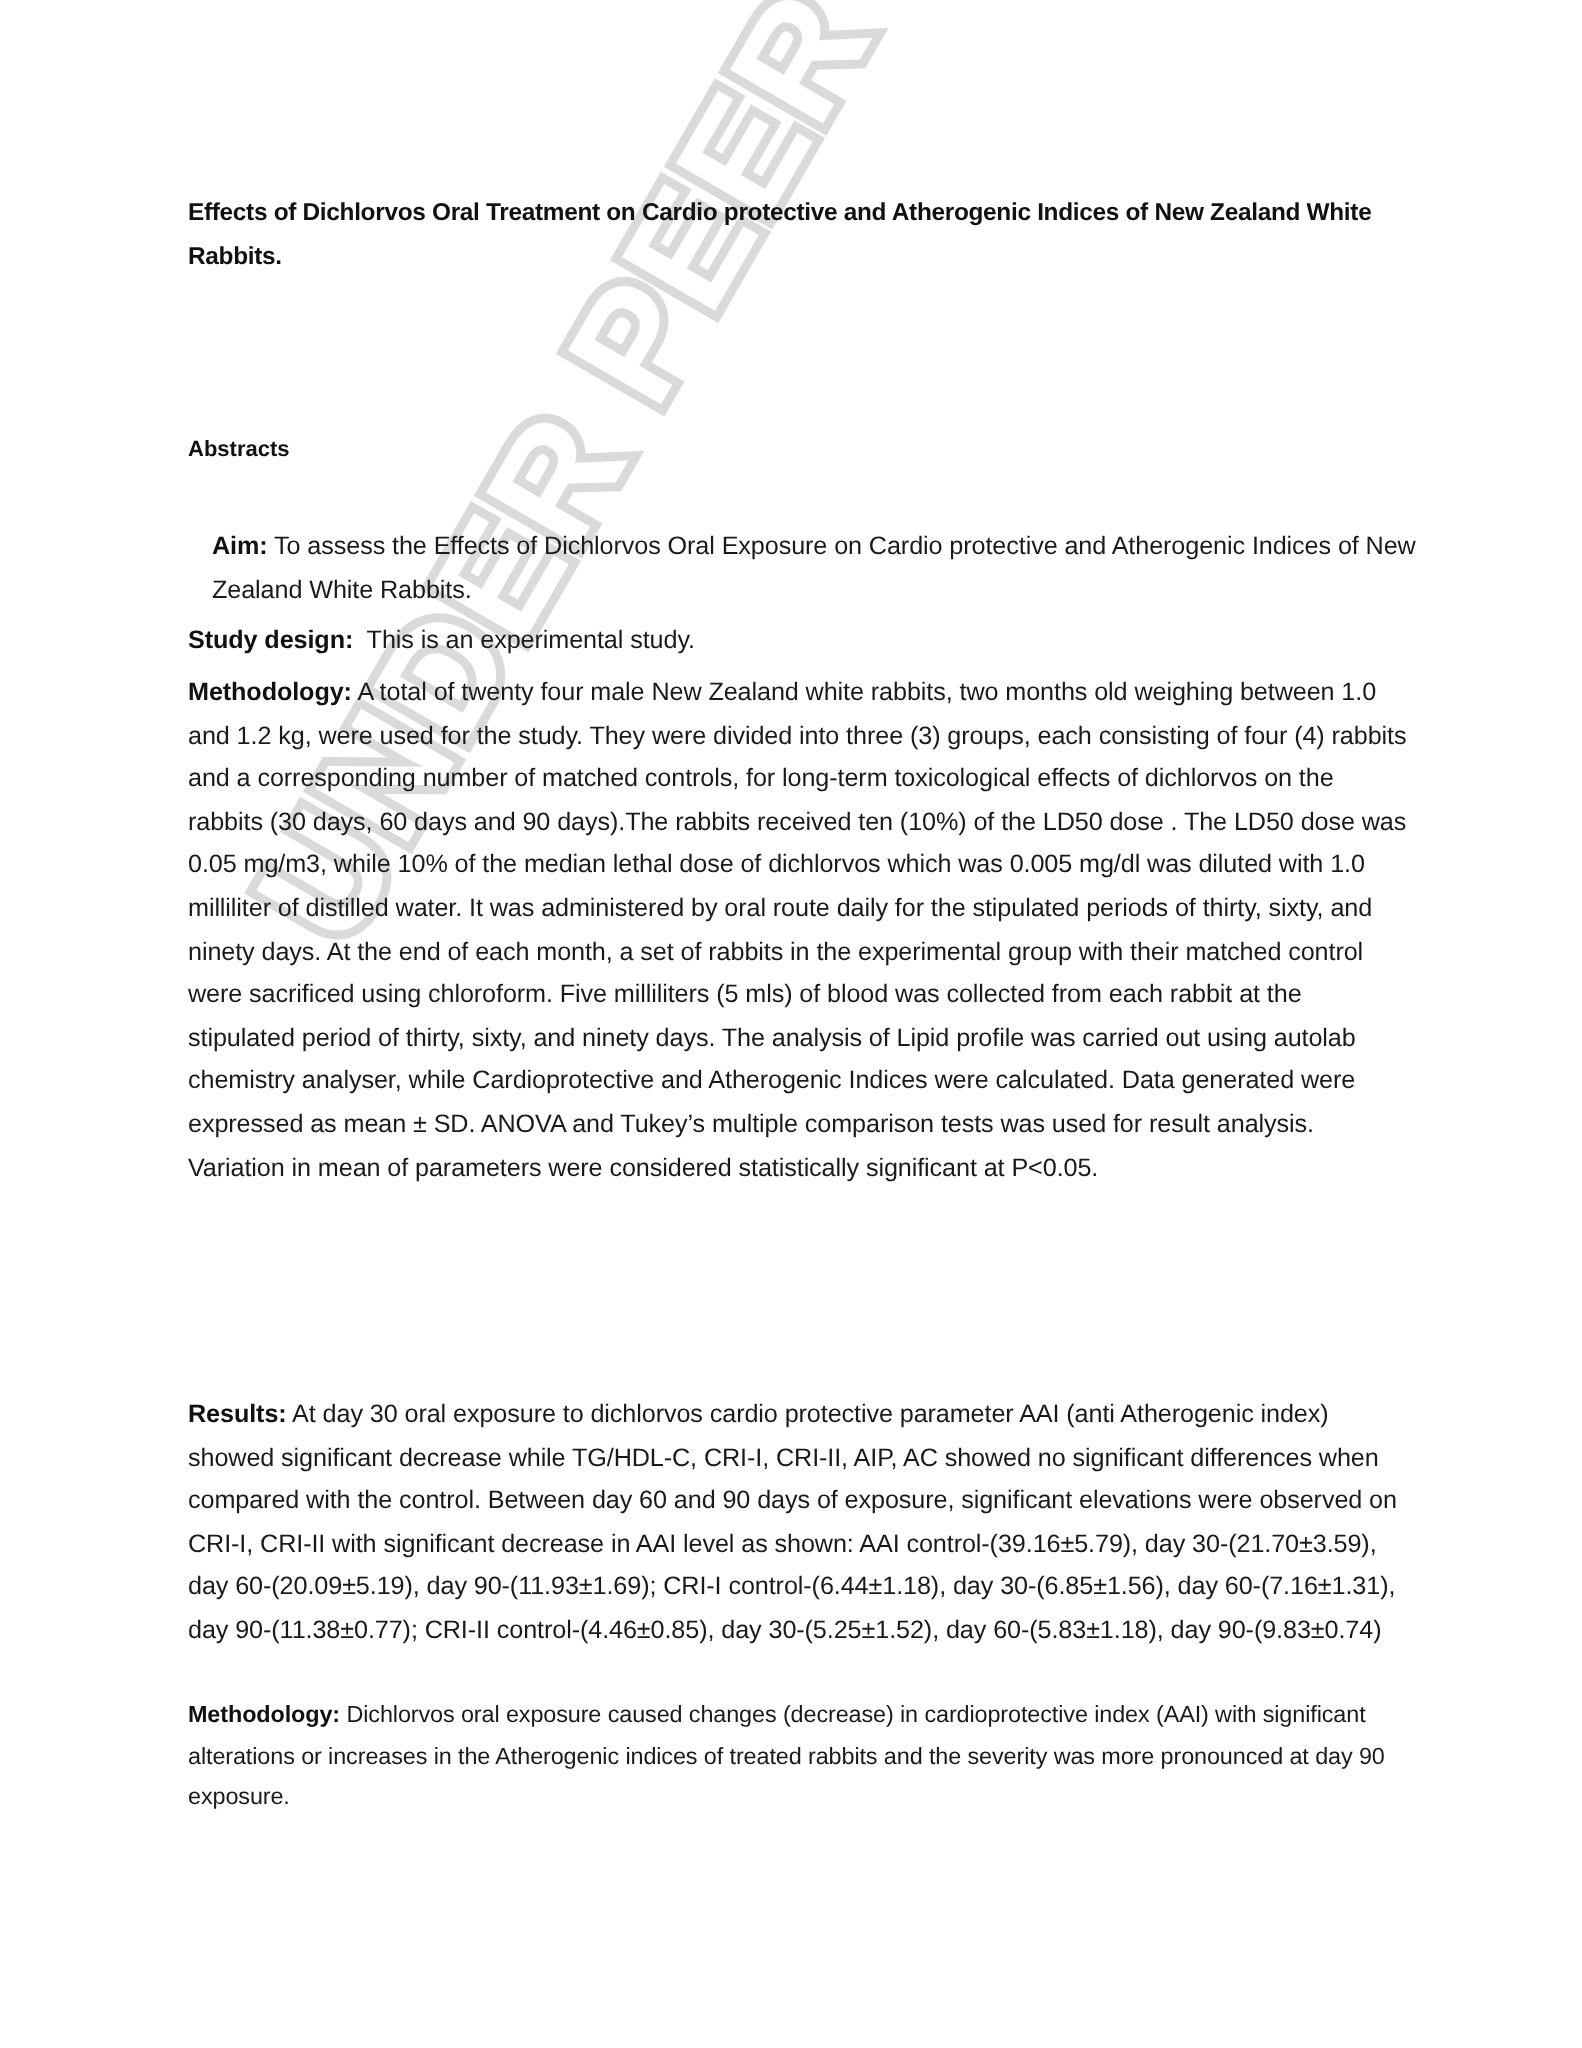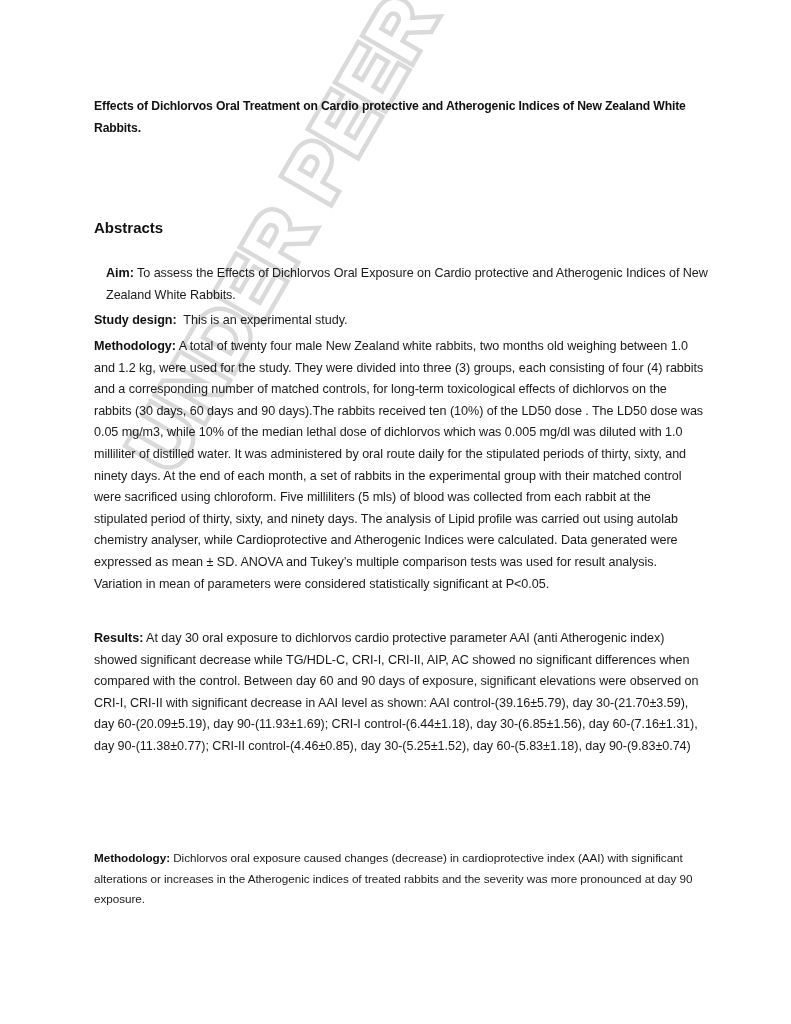--- a/index.html
+++ b/index.html
@@ -10,32 +10,32 @@
     font-family: "Liberation Sans", sans-serif;
   }
   .content { position: absolute; left: 94px; top: 0; width: 610px; z-index: 2; }
   .title {
     position: absolute; top: 95px; left: 0; width: 600px;
     font-weight: bold; font-size: 12.2px; line-height: 22px; letter-spacing: -0.15px;
     color: #111;
   }
   .heading {
     position: absolute; top: 219px; left: 0;
-    font-weight: bold; font-size: 15px; color: #111;
+    font-weight: bold; font-size: 11px; color: #111;
   }
   .para {
     position: absolute; left: 0; width: 612px;
     font-size: 12.6px; line-height: 21.6px; color: #1a1a1a; letter-spacing: -0.05px;
   }
   .para b { color: #111; }
   .para.small { font-size: 11.7px; line-height: 20.5px; }
   #aim { top: 251px; }
   #design { top: 310px; }
   #method { top: 336px; }
-  #results { top: 628px; }
+  #results { top: 697px; }
   #conclusion { top: 848px; }
   .watermark {
     position: absolute; left: 110px; top: 440px; z-index: 1;
     transform: rotate(-60deg); transform-origin: left top;
     font-family: "Liberation Sans", sans-serif; font-weight: bold;
     font-size: 78px; letter-spacing: 2px; white-space: nowrap;
     color: transparent; -webkit-text-stroke: 9px #d4d4d4;
     opacity: 0.85;
   }
   .watermark-fill {

